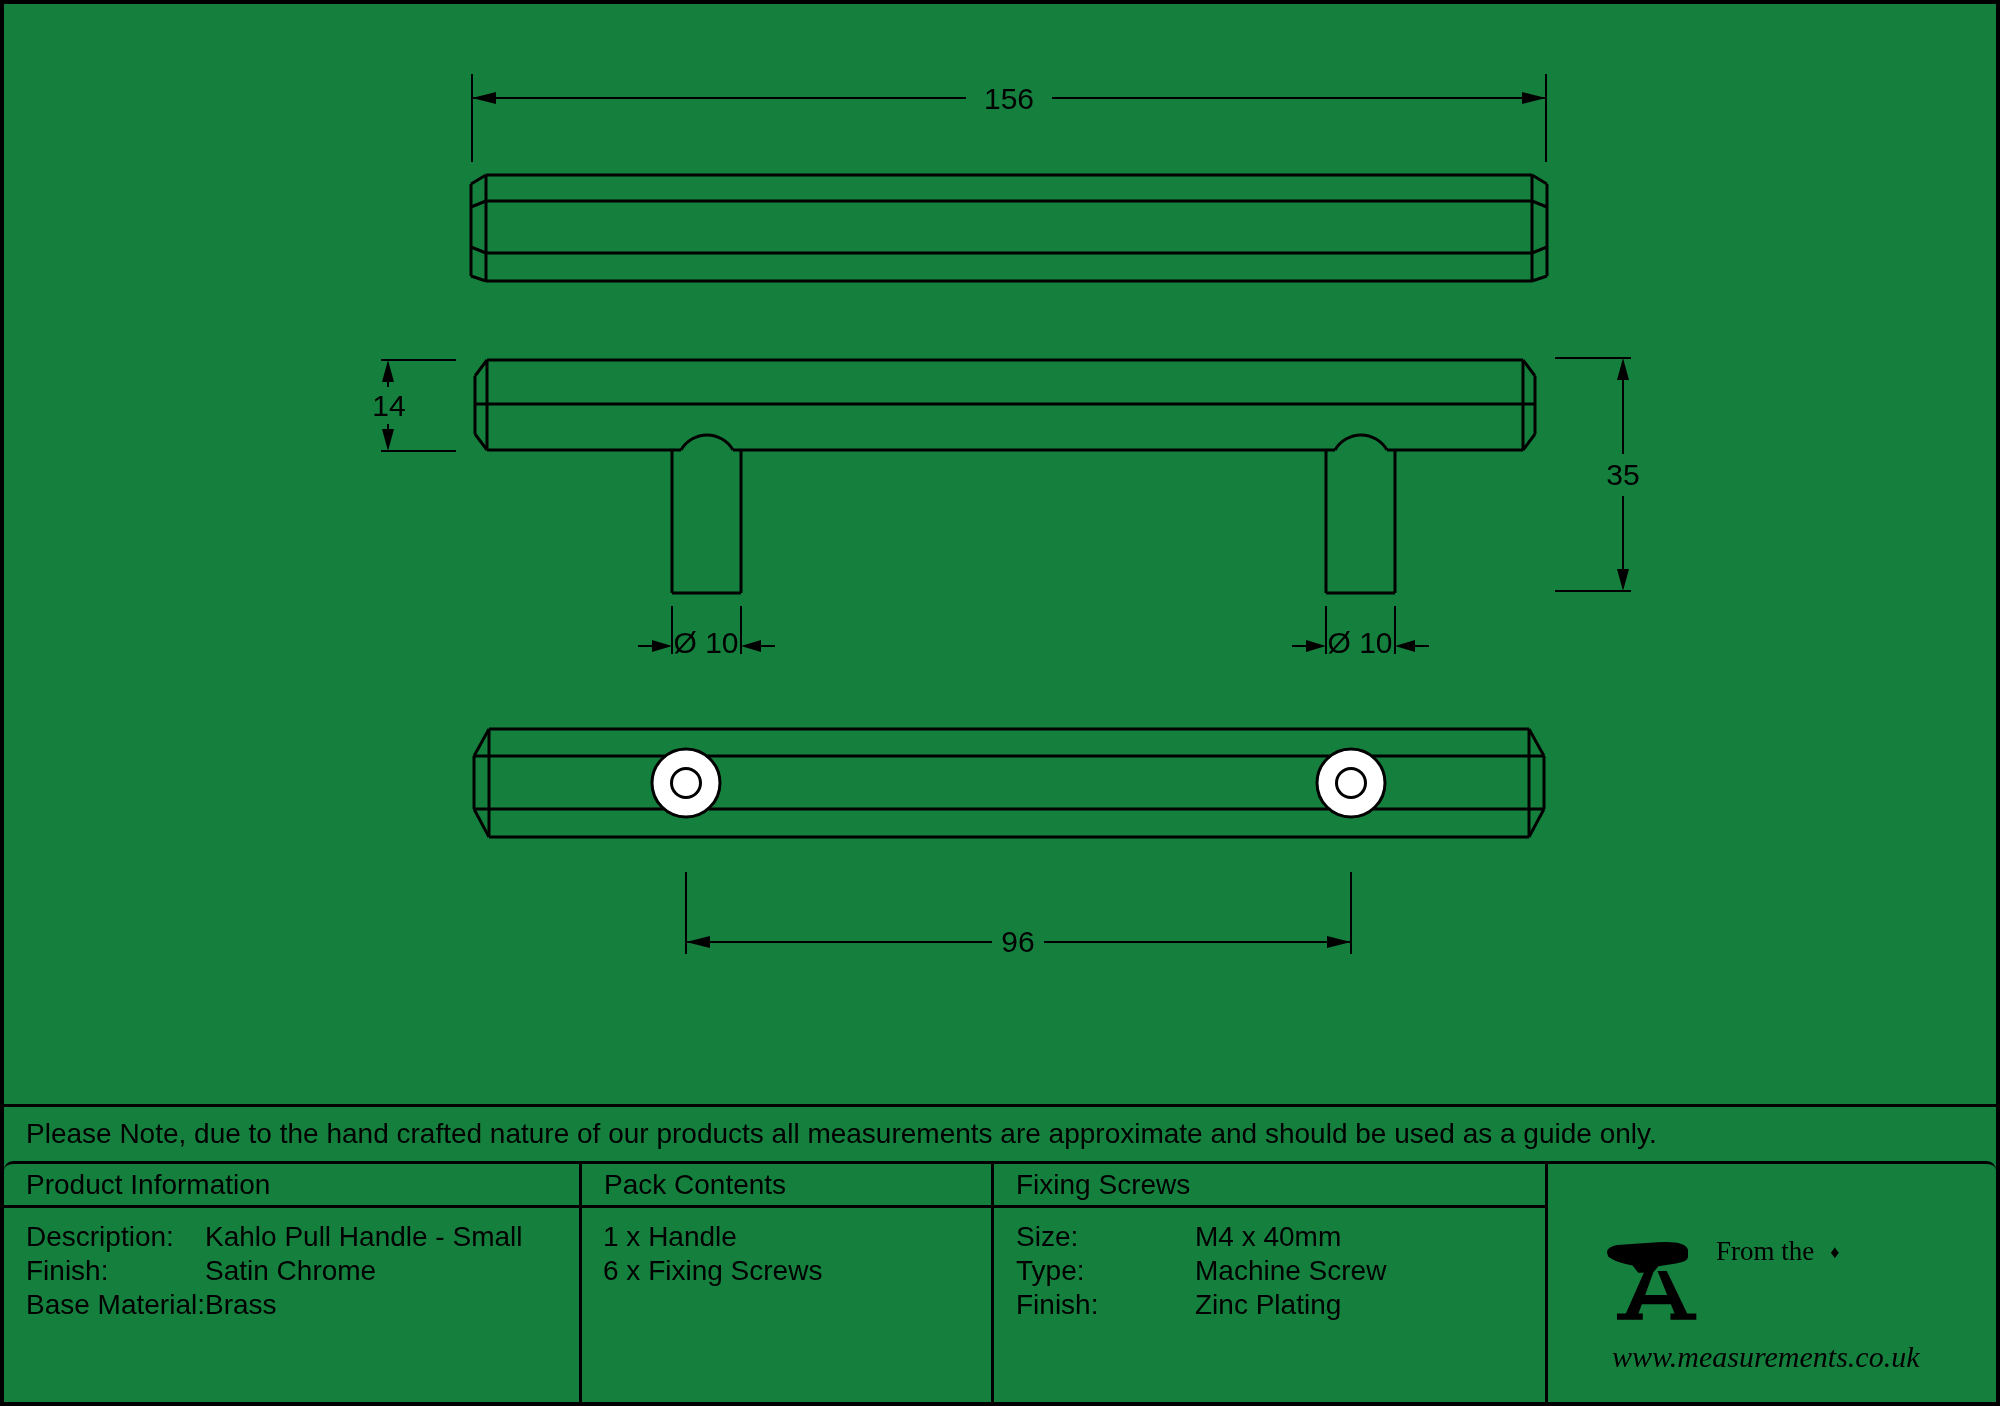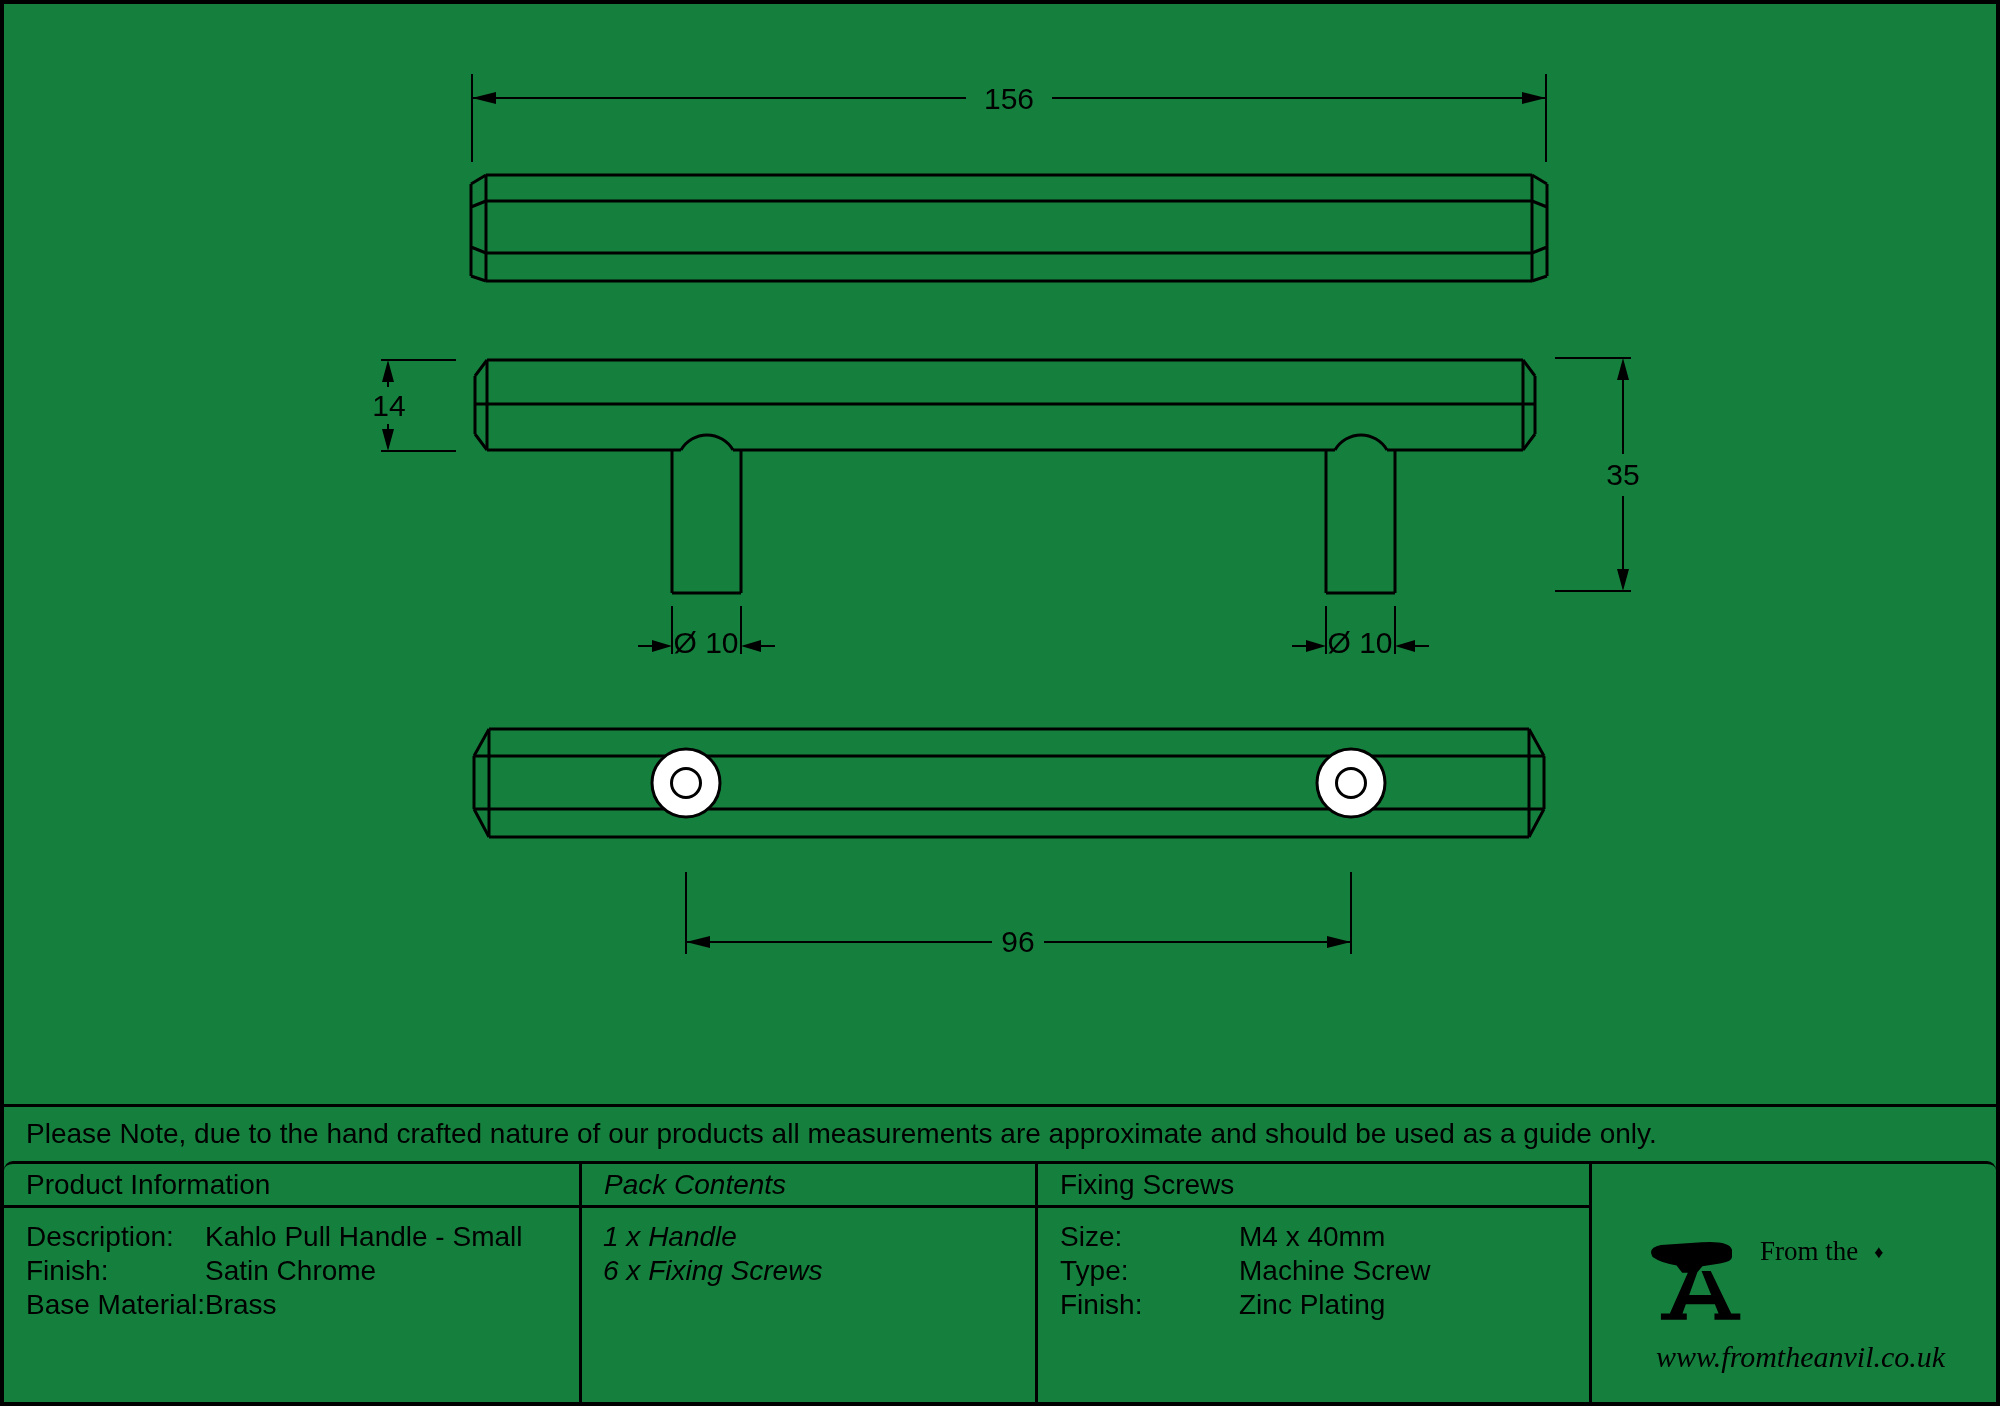--- a/index.html
+++ b/index.html
@@ -21,21 +21,21 @@
     border-top:3px solid #000; box-sizing:border-box;
     display:flex; align-items:center; padding-left:22px; font-size:28px;
   }
   .spec-table {
     position:absolute; left:0; right:0; top:1157px; bottom:0;
     border-top:3px solid #000; box-sizing:border-box; display:flex;border-radius:9px;
   }
   .col { box-sizing:border-box; }
   .col + .col { border-left:3px solid #000; }
   .col-product { width:575px; }
-  .col-pack    { width:456px;font-style:italic; }
+  .col-pack    { width:412px; }
   .col-fixing  { width:554px; }
   .col-logo    { flex:1; position:relative; }
   .col-header {
     height:41px; border-bottom:3px solid #000; display:flex; align-items:center;
     padding-left:22px; font-size:28px; box-sizing:content-box;
   }
   .col-body { padding-top:12px; }
   .spec-row { display:flex; height:34px; align-items:center; font-size:28px; }
   .spec-row .label { width:179px; padding-left:22px; flex:none; }
   .pack-row { height:34px; display:flex; align-items:center; padding-left:21px; font-size:28px; }
@@ -198,18 +198,18 @@
                      M14 78 L42 78 L42 85 L14 85 Z
                      M72 78 L100 78 L100 85 L72 85 Z"></path>
           </svg>
           <div class="logo-right">
             <div class="from-the">
               <span>From the</span>
               <span class="diamond">♦</span>
             </div>
           </div>
         </div>
-        <div class="website">www.fromtheanvil.co.uk</div>
+        <div class="website">www.measurements.co.uk</div>
       </div>
     </div>
 
   </div>
 </div>
 
 </body></html>

